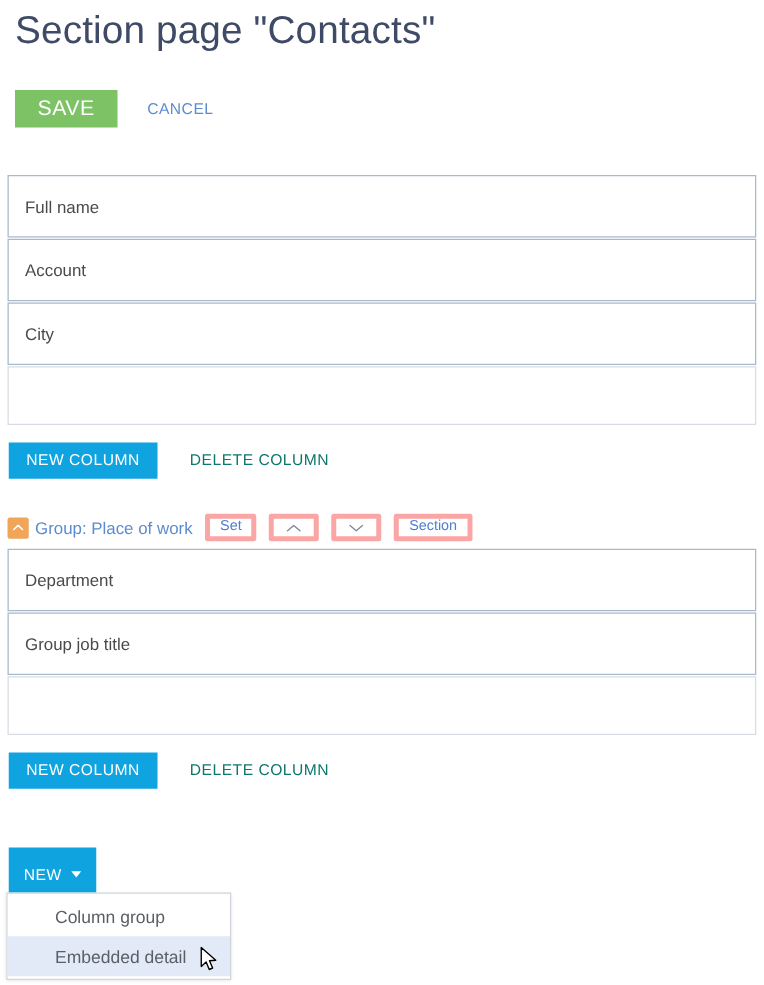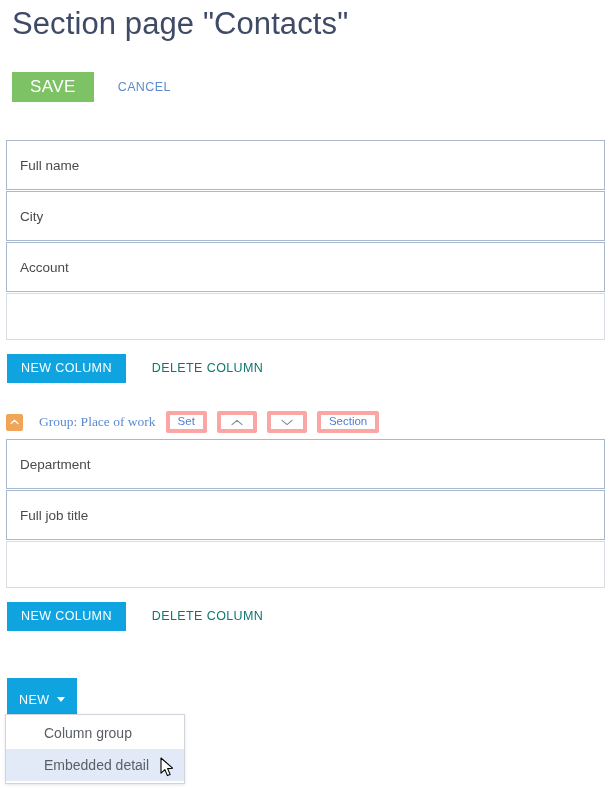--- a/index.html
+++ b/index.html
@@ -145,25 +145,24 @@
     background: #f0a559;
     border-radius: 2px;
     display: flex;
     align-items: center;
     justify-content: center;
     cursor: pointer;
     flex: none;
   }
   .collapse-toggle svg { display: block; }
   .group-title {
-    margin-left: 16px;
+    margin-left: 5px;
     color: #5b8bd0;
     font-size: 13.5px;
     white-space: nowrap;
-    font-family: Liberation Serif, serif;
   }
   .mini-btn {
     margin-left: 10px;
     height: 22px;
     min-width: 34px;
     padding: 0 8px;
     box-sizing: border-box;
     border: 4px solid #fca5a5;
     background: #ffffff;
     color: #4f7fd0;
@@ -244,22 +243,22 @@
 
 <div class="page-title">Section page "Contacts"</div>
 
 <div class="action-bar">
   <button class="btn-save">SAVE</button>
   <button class="btn-cancel">CANCEL</button>
 </div>
 
 <div class="field-list" id="field-list-main">
   <div class="field-row">Full name</div>
+  <div class="field-row">Account</div>
   <div class="field-row">City</div>
-  <div class="field-row">Account</div>
   <div class="drop-zone"></div>
 </div>
 
 <div class="col-btn-row" id="col-btn-row-main">
   <button class="btn-new-column">NEW COLUMN</button>
   <button class="btn-delete-column">DELETE COLUMN</button>
 </div>
 
 <div class="group-header">
   <span class="collapse-toggle">
@@ -281,21 +280,21 @@
       <svg width="12" height="7" viewBox="0 0 12 7">
         <path d="M1 1.4 L6 5.6 L11 1.4" fill="none" stroke="#7d8a9c" stroke-width="1.1" stroke-linecap="round" stroke-linejoin="round"></path>
       </svg>
     </span>
   </button>
   <button class="mini-btn">Section</button>
 </div>
 
 <div class="field-list" id="field-list-group">
   <div class="field-row">Department</div>
-  <div class="field-row">Full job title</div>
+  <div class="field-row">Group job title</div>
   <div class="drop-zone"></div>
 </div>
 
 <div class="col-btn-row" id="col-btn-row-group">
   <button class="btn-new-column">NEW COLUMN</button>
   <button class="btn-delete-column">DELETE COLUMN</button>
 </div>
 
 <div class="new-dropdown-wrap">
   <button class="btn-new">

